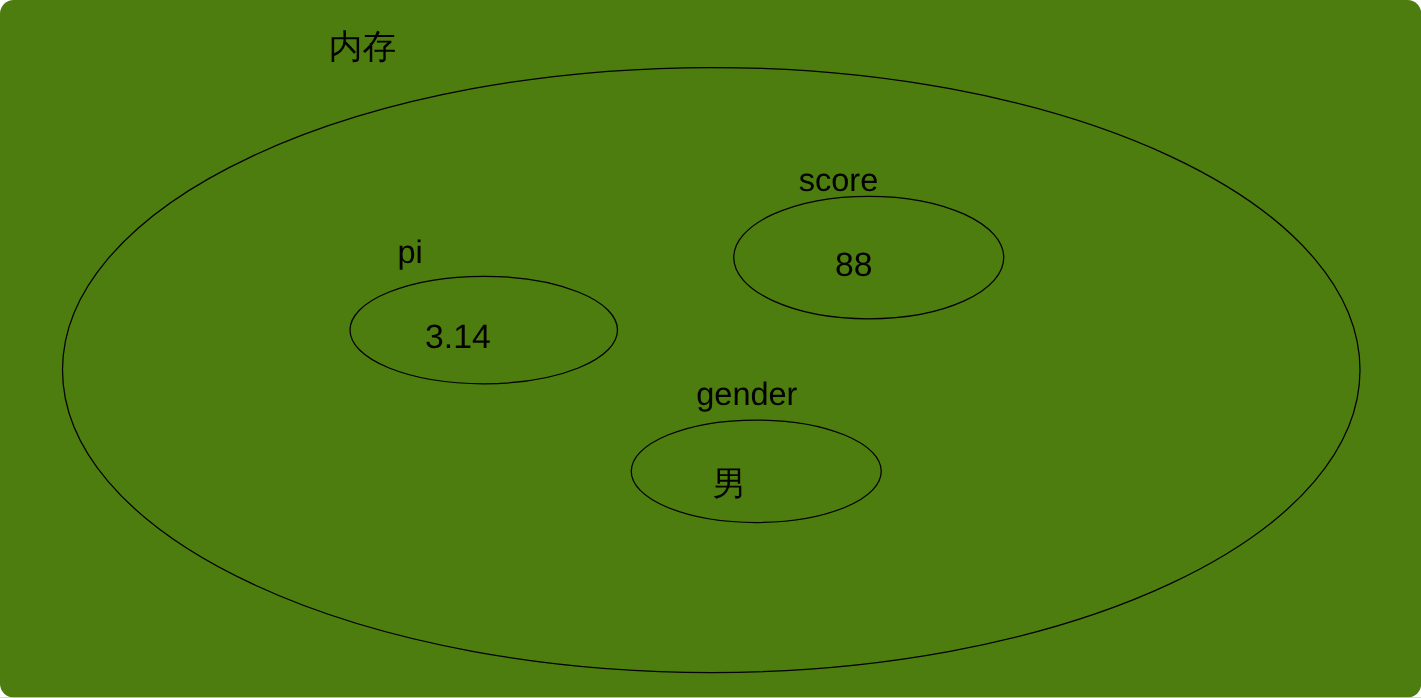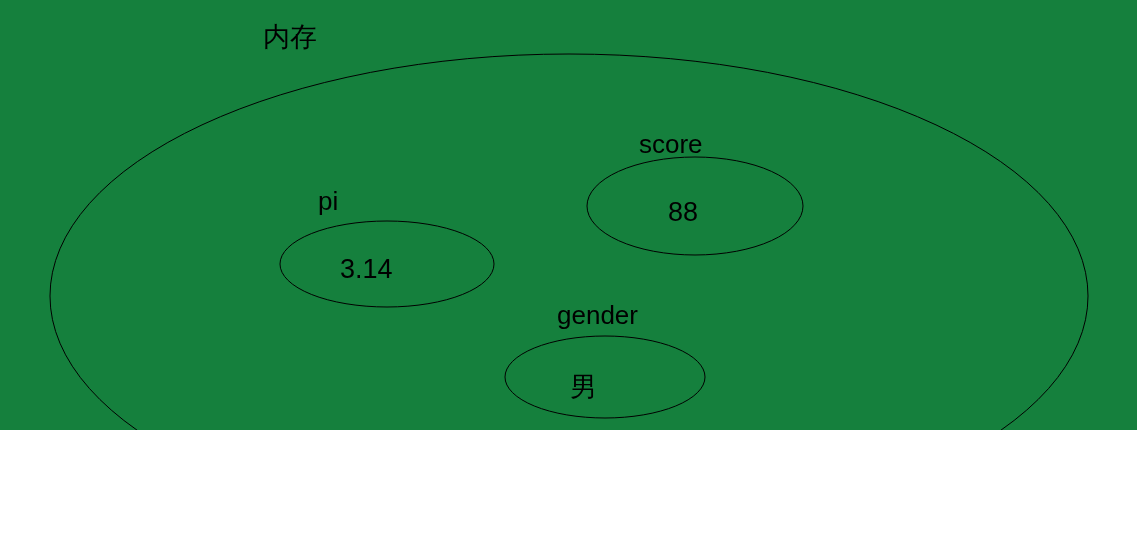--- a/index.html
+++ b/index.html
@@ -3,24 +3,25 @@
 <meta charset="utf-8">
 <style>
   html, body {
     margin: 0;
     padding: 0;
     background: #ffffff;
   }
   #canvas {
     position: relative;
     width: 1137px;
-    height: 430px;
-    background: #15803d;
+    height: 558px;
+    background: #4d7c0f;
     overflow: hidden;
     font-family: "Liberation Sans", "DejaVu Sans", sans-serif;
+    border-radius: 11px;
   }
   #diagram-svg {
     position: absolute;
     left: 0;
     top: 0;
     width: 1137px;
     height: 558px;
   }
   .ellipse-shape {
     fill: none;

